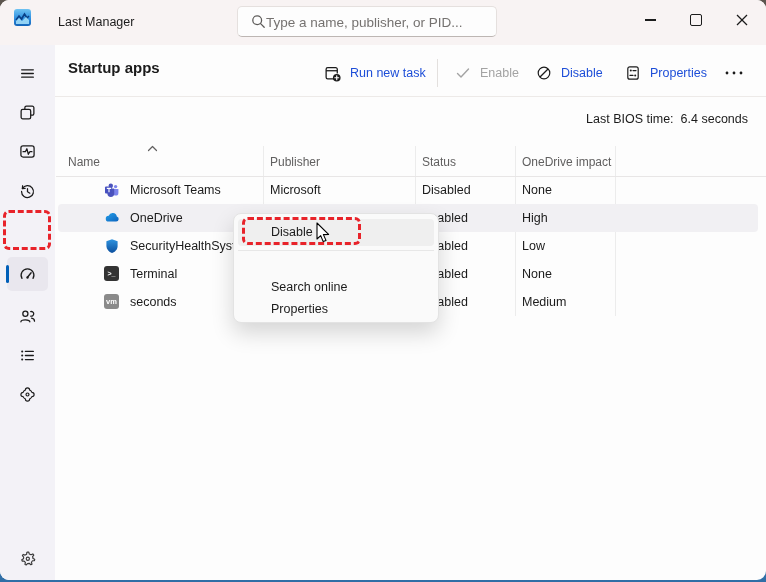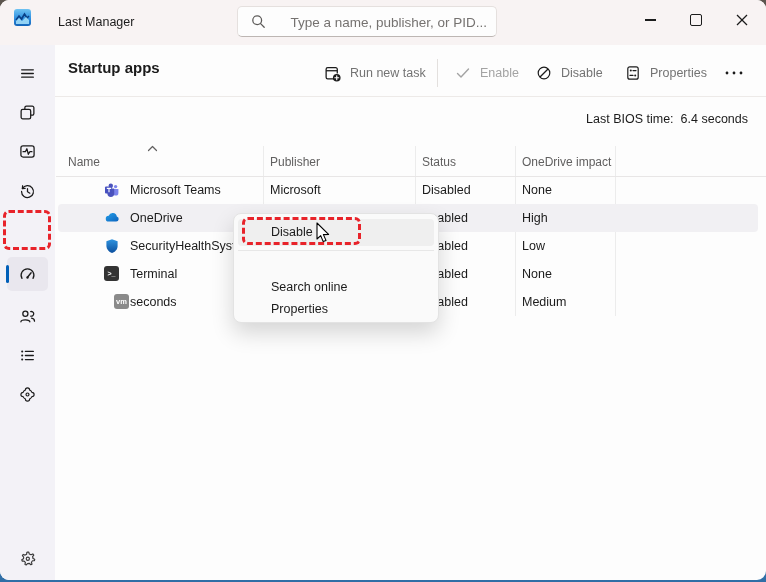--- a/index.html
+++ b/index.html
@@ -17,36 +17,36 @@
   #app-icon{position:absolute;left:14px;top:9px;width:17px;height:17px;border-radius:3px;
     background:linear-gradient(180deg,#6fc3f2 0%,#2f8fe0 55%,#1263b8 100%);}
   #app-icon svg{position:absolute;left:0;top:0;}
   #win-title{position:absolute;left:58px;top:0;height:45px;line-height:45px;font-size:12.5px;color:#1b1b1b;}
   #searchbox{
     position:absolute;left:237px;top:6px;width:258px;height:29px;background:#fdfdfd;
     border:1px solid #e5e0de;border-bottom-color:#bdb6b3;border-radius:5px;
   }
   #searchbox .mag{position:absolute;left:13px;top:7px;}
   #search-input{
-    position:absolute;left:42px;top:1px;width:205px;height:26px;border:0;outline:0;background:transparent;
-    font-family:"Liberation Sans",sans-serif;font-size:13.5px;color:#1b1b1b;text-align:right;
+    position:absolute;left:26px;top:1px;width:205px;height:26px;border:0;outline:0;background:transparent;
+    font-family:"Liberation Sans",sans-serif;font-size:13.5px;color:#1b1b1b;
   }
   #search-input::placeholder{color:#757270;opacity:1;}
   .winbtn{position:absolute;top:0;width:46px;height:40px;display:flex;align-items:center;justify-content:center;}
   .minline{width:11px;height:1.4px;background:#1b1b1b;}
   .maxbox{width:10px;height:10px;border:1.4px solid #1b1b1b;border-radius:2px;}
   
   #sidebar{position:absolute;left:0;top:45px;width:55px;height:535px;background:#f3f2f7;}
   .sb-item{position:absolute;left:7px;width:41px;height:34px;display:flex;align-items:center;justify-content:center;border-radius:5px;}
   .sb-item.sel{background:#e9e7ee;}
   .sb-pill{position:absolute;left:-1px;top:8px;width:3px;height:18px;border-radius:2px;background:#005fb8;}
   .sb-item svg{display:block;}
   
   #page-title{position:absolute;left:68px;top:59px;font-size:15px;font-weight:700;color:#1b1b1b;}
-  .tbtn{position:absolute;top:58px;height:30px;display:flex;align-items:center;gap:9px;font-size:12.5px;color:#737373;border-radius:5px;padding:0 6px;}
+  .tbtn{position:absolute;top:58px;height:30px;display:flex;align-items:center;gap:9px;font-size:12.5px;color:#1d4ed8;border-radius:5px;padding:0 6px;}
   .tbtn.disabled{color:#a3a3a3;}
   #toolbar-sep{position:absolute;left:437px;top:59px;width:1px;height:28px;background:#e3e0de;}
   #toolbar-line{position:absolute;left:55px;top:96px;width:711px;height:1px;background:#edeae8;}
   #bios{position:absolute;right:18px;top:112px;font-size:12.5px;color:#1b1b1b;}
   #bios span{margin-left:7px;}
   
   .vline{position:absolute;top:146px;width:1px;height:170px;background:#ececec;}
   #header-underline{position:absolute;left:56px;top:176px;width:710px;height:1px;background:#e8e6e6;}
   .col-h{position:absolute;top:148px;height:28px;line-height:28px;font-size:12px;color:#616060;}
   #sort-caret{position:absolute;left:146px;top:144px;}
@@ -283,21 +283,21 @@
 
   <div class="trow" style="top:260px;">
     <div class="row-ico sqico" style="background:#333333;font-size:7px;">&gt;_</div>
     <div class="cell c-name">Terminal</div>
     <div class="cell c-pub"></div>
     <div class="cell c-status">Enabled</div>
     <div class="cell c-impact">None</div>
   </div>
 
   <div class="trow" style="top:288px;">
-    <div class="row-ico sqico" style="background:#8a8a8a;font-size:7.5px;margin-left:10px;">vm</div>
+    <div class="row-ico sqico" style="background:#8a8a8a;font-size:7.5px;">vm</div>
     <div class="cell c-name">seconds</div>
     <div class="cell c-pub"></div>
     <div class="cell c-status">Enabled</div>
     <div class="cell c-impact">Medium</div>
   </div>
 
   <div id="ctx">
     <div class="mi hl" style="top:5px;">Disable</div>
     <div id="ctx-sep"></div>
     <div class="mi" style="top:62px;">Search online</div>

